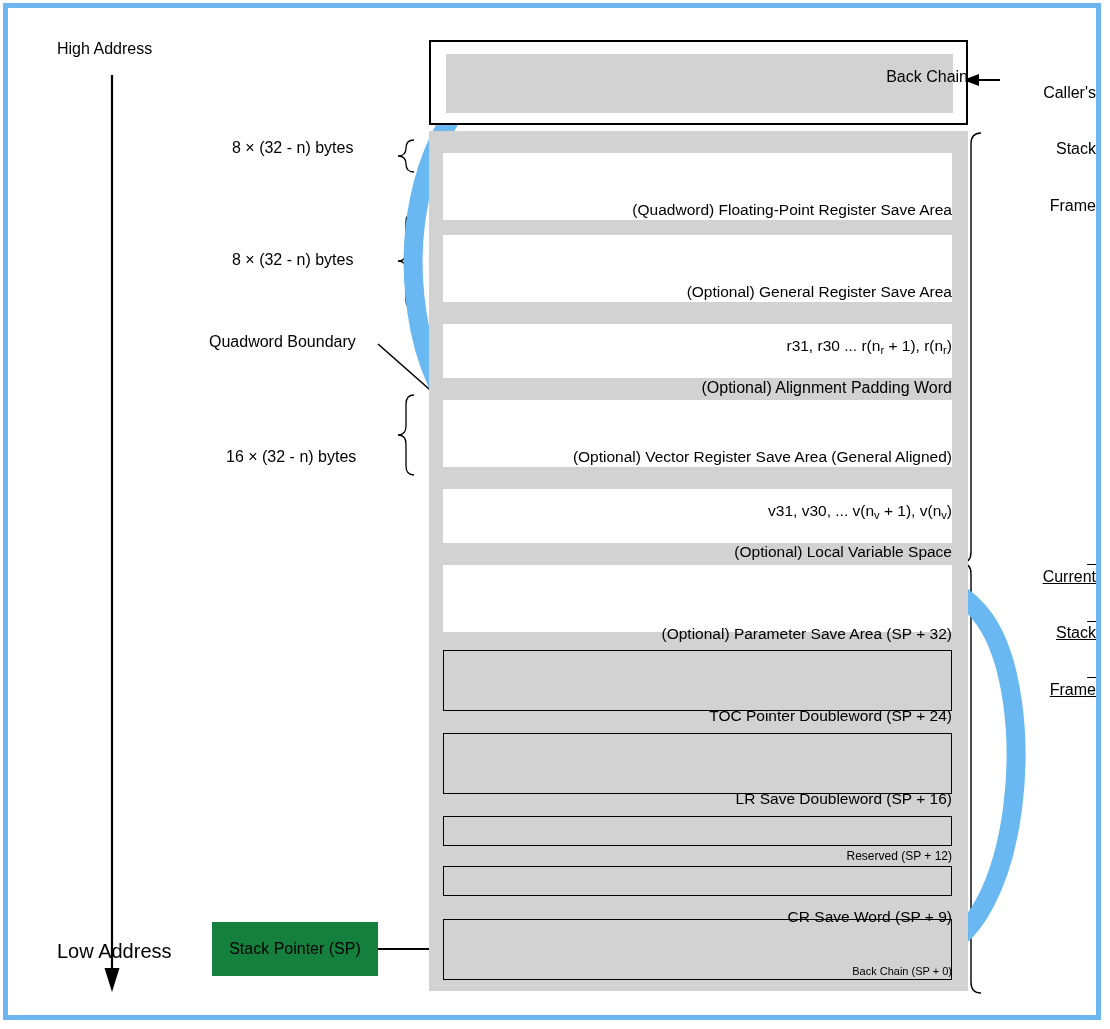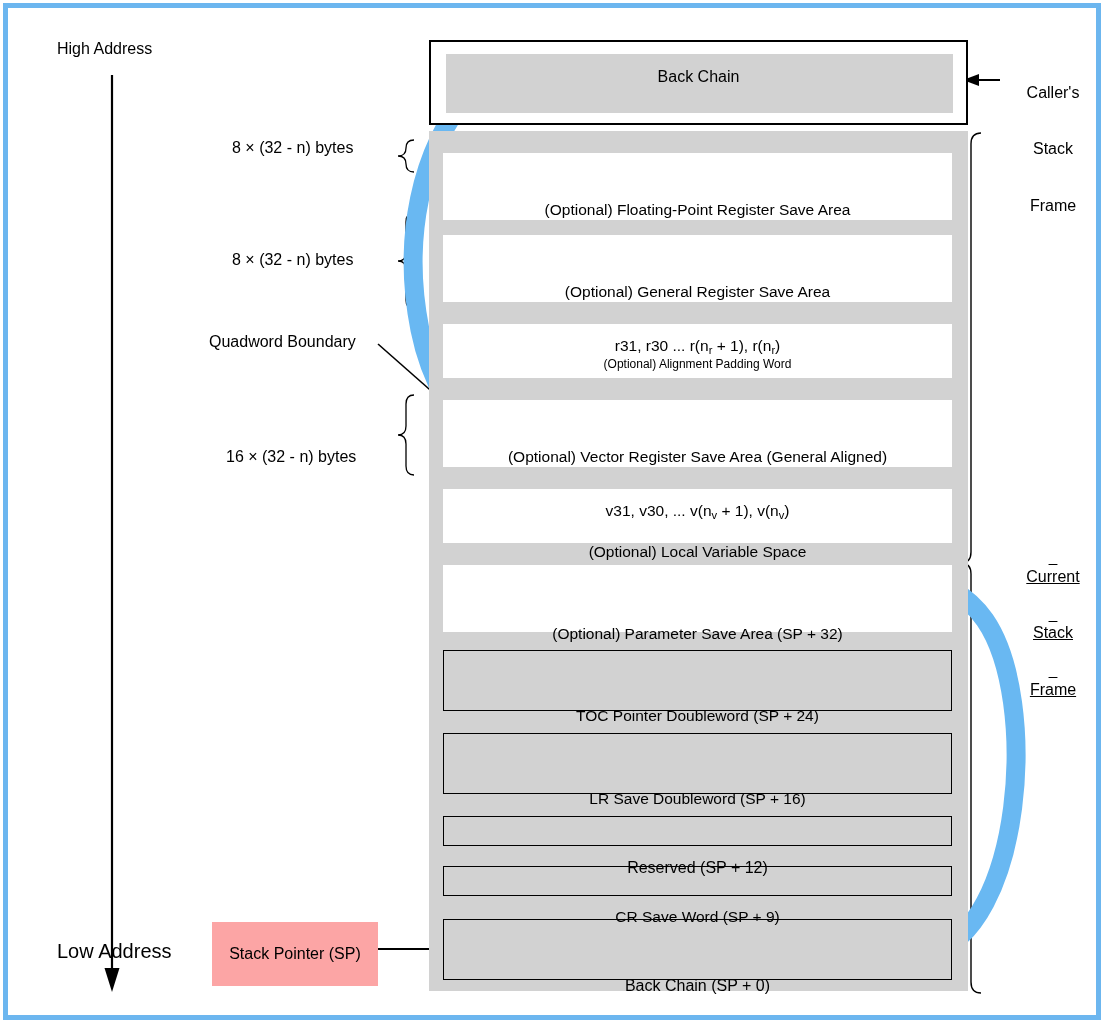--- a/index.html
+++ b/index.html
@@ -6,40 +6,40 @@
   body{width:1110px;height:1029px;position:relative;
        font-family:"Liberation Sans","DejaVu Sans",sans-serif;
        color:#000;overflow:hidden;}
 
   #frame{position:absolute;left:3px;top:3px;width:1098px;height:1017px;
          border:5px solid #6cb6ef;box-sizing:border-box;background:#fff;}
 
   #canvas{position:absolute;left:0;top:0;width:1110px;height:1029px;}
 
   .txt{position:absolute;white-space:pre;line-height:1.18;}
-  .c{text-align:center;}
+  .c{text-align:right;}
 
   
   #gray-col{position:absolute;left:429px;top:131px;width:539px;height:860px;
             background:#d2d2d2;}
 
   #caller-frame{position:absolute;left:429px;top:40px;width:539px;height:85px;
                 border:2px solid #000;box-sizing:border-box;background:#fff;}
   #caller-inner{position:absolute;left:15px;top:12px;width:507px;height:59px;
                 background:#d2d2d2;}
 
   .slot{position:absolute;left:443px;box-sizing:border-box;}
   .slot.white{background:#ffffff;}
   .slot.grayb{background:#d2d2d2;border:1.5px solid #000;}
 
   sub{font-size:0.72em;vertical-align:-0.28em;}
 
   
-  #sp-box{position:absolute;left:212px;top:922px;width:166px;height:64px;
-          background:#fca5a5;display:flex;align-items:center;
+  #sp-box{position:absolute;left:212px;top:922px;width:166px;height:54px;
+          background:#15803d;display:flex;align-items:center;
           justify-content:center;font-size:16px;}
 </style>
 </head>
 <body>
 
 <div id="frame"></div>
 
 <svg id="canvas" viewBox="0 0 1110 1029" xmlns="http://www.w3.org/2000/svg">
 
   <g>
@@ -99,52 +99,52 @@
 <div class="slot white" style="top:400px;width:509px;height:67px;"></div>
 <div class="slot white" style="top:489px;width:509px;height:54px;"></div>
 <div class="slot white" style="top:565px;width:509px;height:67px;"></div>
 <div class="slot grayb" style="top:650px;width:509px;height:61px;"></div>
 <div class="slot grayb" style="top:733px;width:509px;height:61px;"></div>
 <div class="slot grayb" style="top:816px;width:509px;height:30px;"></div>
 <div class="slot grayb" style="top:866px;width:509px;height:30px;"></div>
 <div class="slot grayb" style="top:919px;width:509px;height:61px;"></div>
 
 <div class="txt c" style="left:443px;top:164px;width:509px;font-size:15.5px;">
-  <div>(Optional) Floating-Point Register Save Area</div>
+  <div>(Quadword) Floating-Point Register Save Area</div>
 </div>
 <div class="txt c" style="left:443px;top:246px;width:509px;font-size:15.5px;">
   <div>(Optional) General Register Save Area</div>
   <div>r31, r30 ... r(n<sub>r</sub> + 1), r(n<sub>r</sub>)</div>
 </div>
-<div class="txt c" style="left:443px;top:329px;width:509px;font-size:12px;">
+<div class="txt c" style="left:443px;top:341px;width:509px;font-size:16px;">
   <div>(Optional) Alignment Padding Word</div>
 </div>
 <div class="txt c" style="left:443px;top:411px;width:509px;font-size:15.5px;">
   <div>(Optional) Vector Register Save Area (General Aligned)</div>
   <div>v31, v30, ... v(n<sub>v</sub> + 1), v(n<sub>v</sub>)</div>
 </div>
 <div class="txt c" style="left:443px;top:506px;width:509px;font-size:15.5px;">
   <div>(Optional) Local Variable Space</div>
 </div>
 <div class="txt c" style="left:443px;top:588px;width:509px;font-size:15.5px;">
   <div>(Optional) Parameter Save Area (SP + 32)</div>
 </div>
 <div class="txt c" style="left:443px;top:670px;width:509px;font-size:15.5px;">
   <div>TOC Pointer Doubleword (SP + 24)</div>
 </div>
 <div class="txt c" style="left:443px;top:753px;width:509px;font-size:15.5px;">
   <div>LR Save Doubleword (SP + 16)</div>
 </div>
-<div class="txt c" style="left:443px;top:821px;width:509px;font-size:16px;">
+<div class="txt c" style="left:443px;top:821px;width:509px;font-size:12px;">
   <div>Reserved (SP + 12)</div>
 </div>
 <div class="txt c" style="left:443px;top:871px;width:509px;font-size:15.5px;">
   <div>CR Save Word (SP + 9)</div>
 </div>
-<div class="txt c" style="left:443px;top:939px;width:509px;font-size:16px;">
+<div class="txt c" style="left:443px;top:939px;width:509px;font-size:11px;">
   <div>Back Chain (SP + 0)</div>
 </div>
 
 <div class="txt" style="left:57px;top:40px;font-size:16px;">High Address</div>
 <div class="txt" style="left:57px;top:940px;font-size:20px;">Low Address</div>
 
 <div class="txt" style="left:232px;top:139px;font-size:16px;">8 × (32 - n) bytes</div>
 <div class="txt" style="left:232px;top:251px;font-size:16px;">8 × (32 - n) bytes</div>
 <div class="txt" style="left:209px;top:333px;font-size:16px;">Quadword Boundary</div>
 <div class="txt" style="left:226px;top:424px;font-size:16px;margin-top:24px;">16 × (32 - n) bytes</div>

